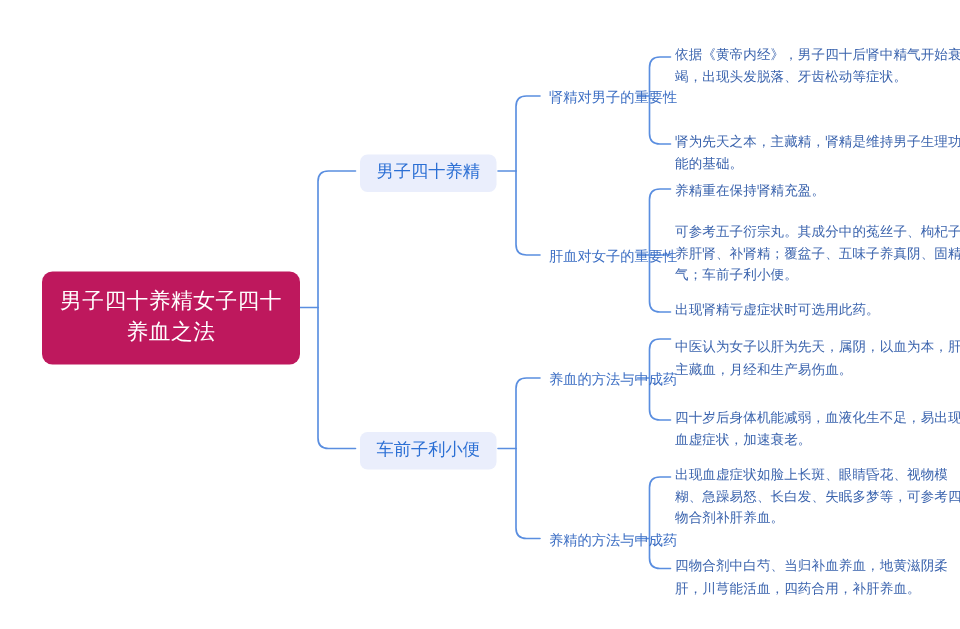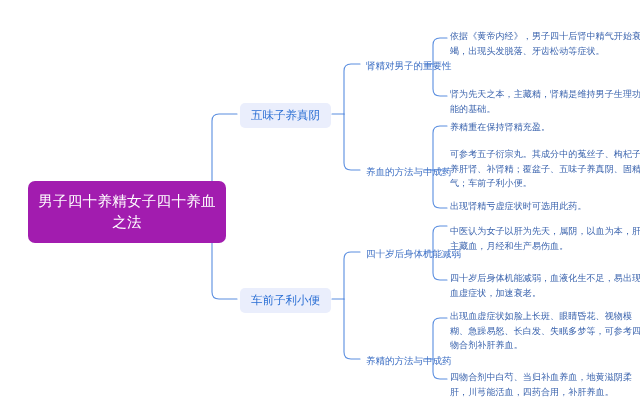--- a/index.html
+++ b/index.html
@@ -26,24 +26,24 @@
     width: 640px;
     height: 419px;
     pointer-events: none;
   }
 
   
   .root-node {
     position: absolute;
     left: 28px;
     top: 181px;
-    width: 198px;
+    width: 172px;
     box-sizing: border-box;
     padding: 10px 10px;
-    background: #a21caf;
+    background: #be185d;
     border-radius: 7px;
     color: #ffffff;
     font-size: 14.5px;
     line-height: 1.45;
     text-align: center;
     letter-spacing: 0.3px;
   }
 
   
   .l2-node {
@@ -116,29 +116,29 @@
       <path d="M433 252 V273 Q433 280 440 280 H447"></path>
 
       <path d="M425 359 H433"></path>
       <path d="M433 359 V325 Q433 318 440 318 H447"></path>
       <path d="M433 359 V372 Q433 379 440 379 H447"></path>
     </g>
   </svg>
 
   <div class="root-node">男子四十养精女子四十养血之法</div>
 
-  <div class="l2-node" style="left:240px; top:103px;">五味子养真阴</div>
+  <div class="l2-node" style="left:240px; top:103px;">男子四十养精</div>
 
   <div class="l2-node" style="left:240px; top:288px;">车前子利小便</div>
 
   <div class="l3-node" style="left:362px; top:57px;">肾精对男子的重要性</div>
 
-  <div class="l3-node" style="left:362px; top:163px;">养血的方法与中成药</div>
+  <div class="l3-node" style="left:362px; top:163px;">肝血对女子的重要性</div>
 
-  <div class="l3-node" style="left:362px; top:245px;">四十岁后身体机能减弱</div>
+  <div class="l3-node" style="left:362px; top:245px;">养血的方法与中成药</div>
 
   <div class="l3-node" style="left:362px; top:352px;">养精的方法与中成药</div>
 
   <div class="leaf-node" style="left:450px; top:29px;">依据《黄帝内经》，男子四十后肾中精气开始衰竭，出现头发脱落、牙齿松动等症状。</div>
 
   <div class="leaf-node" style="left:450px; top:87px;">肾为先天之本，主藏精，肾精是维持男子生理功能的基础。</div>
 
   <div class="leaf-node" style="left:450px; top:120px;">养精重在保持肾精充盈。</div>
 
   <div class="leaf-node" style="left:450px; top:147px;">可参考五子衍宗丸。其成分中的菟丝子、枸杞子养肝肾、补肾精；覆盆子、五味子养真阴、固精气；车前子利小便。</div>

